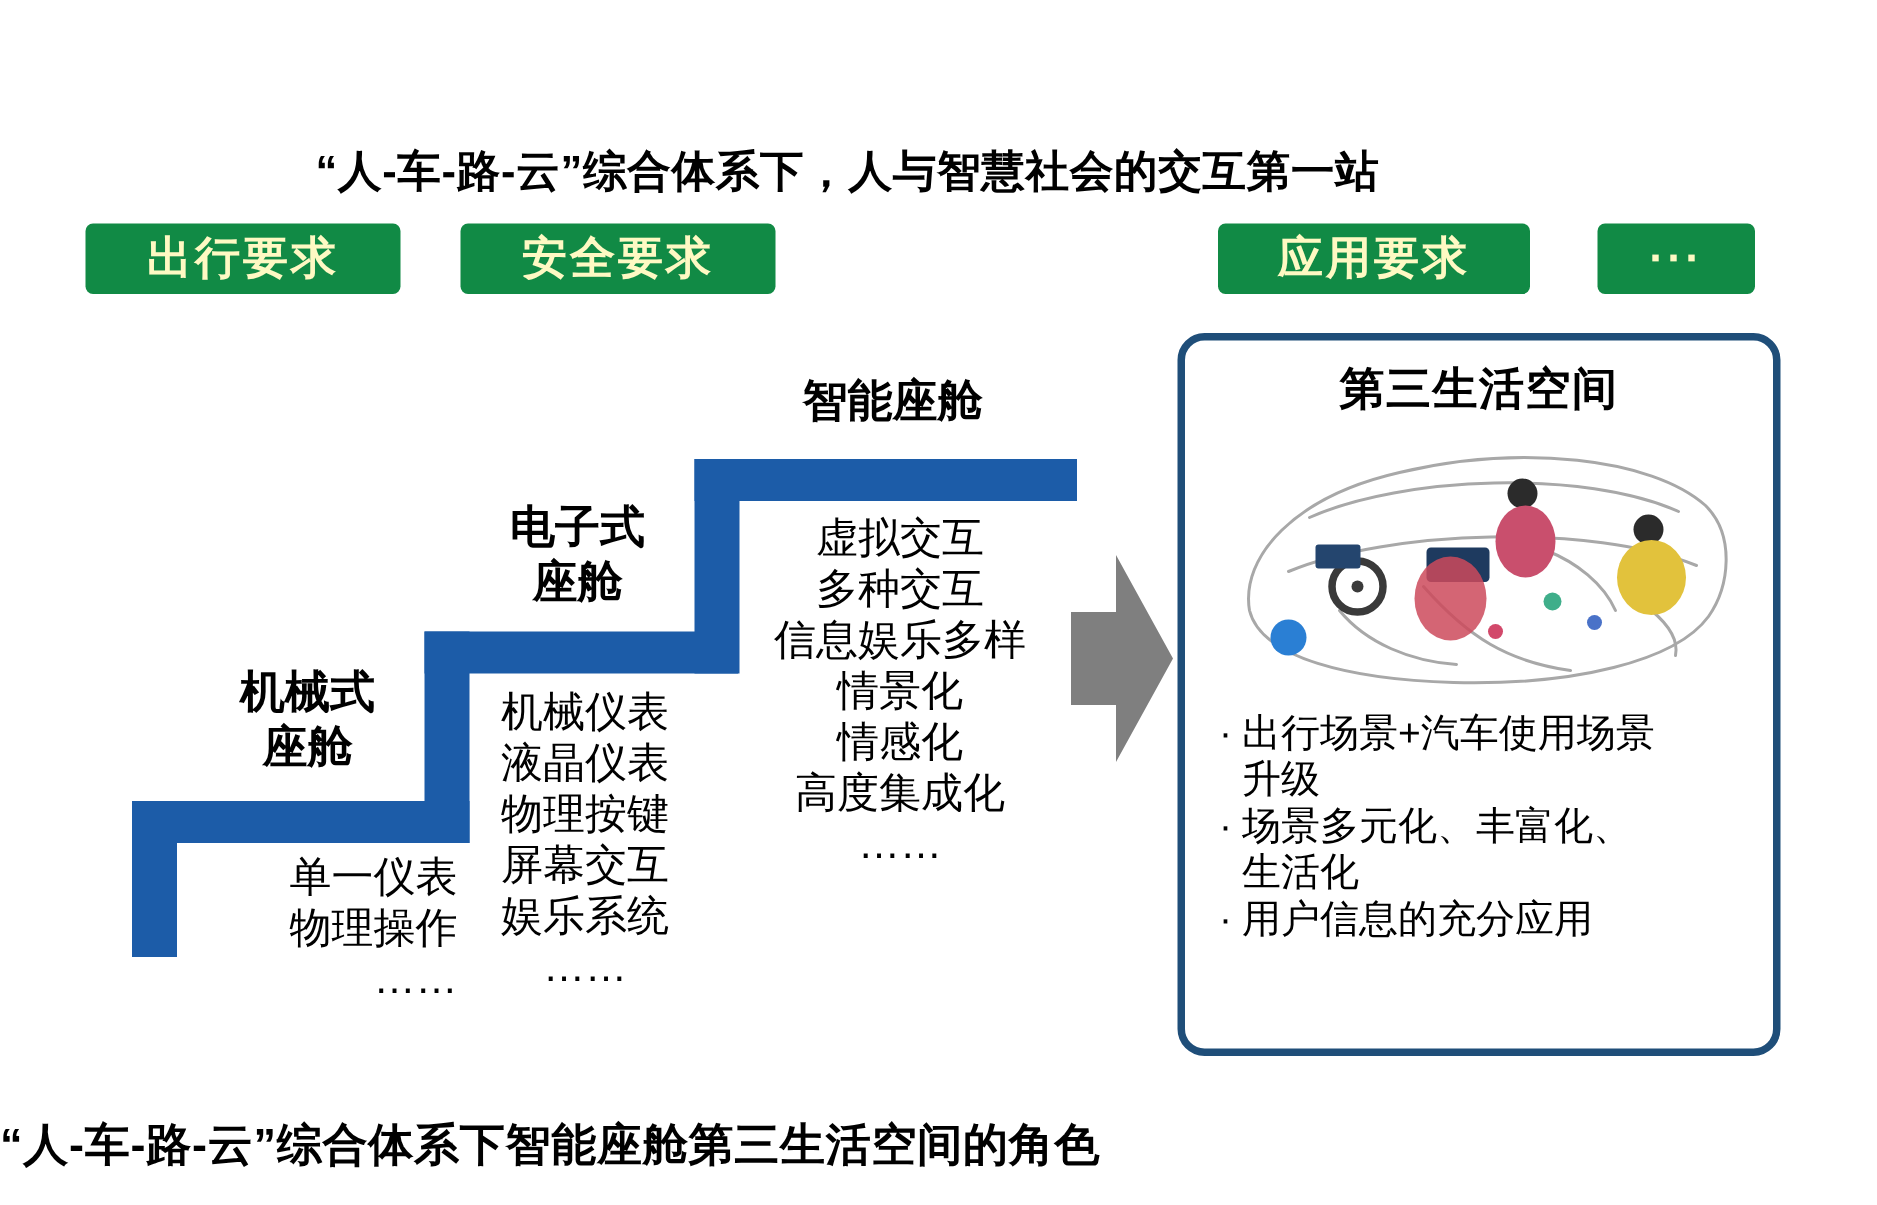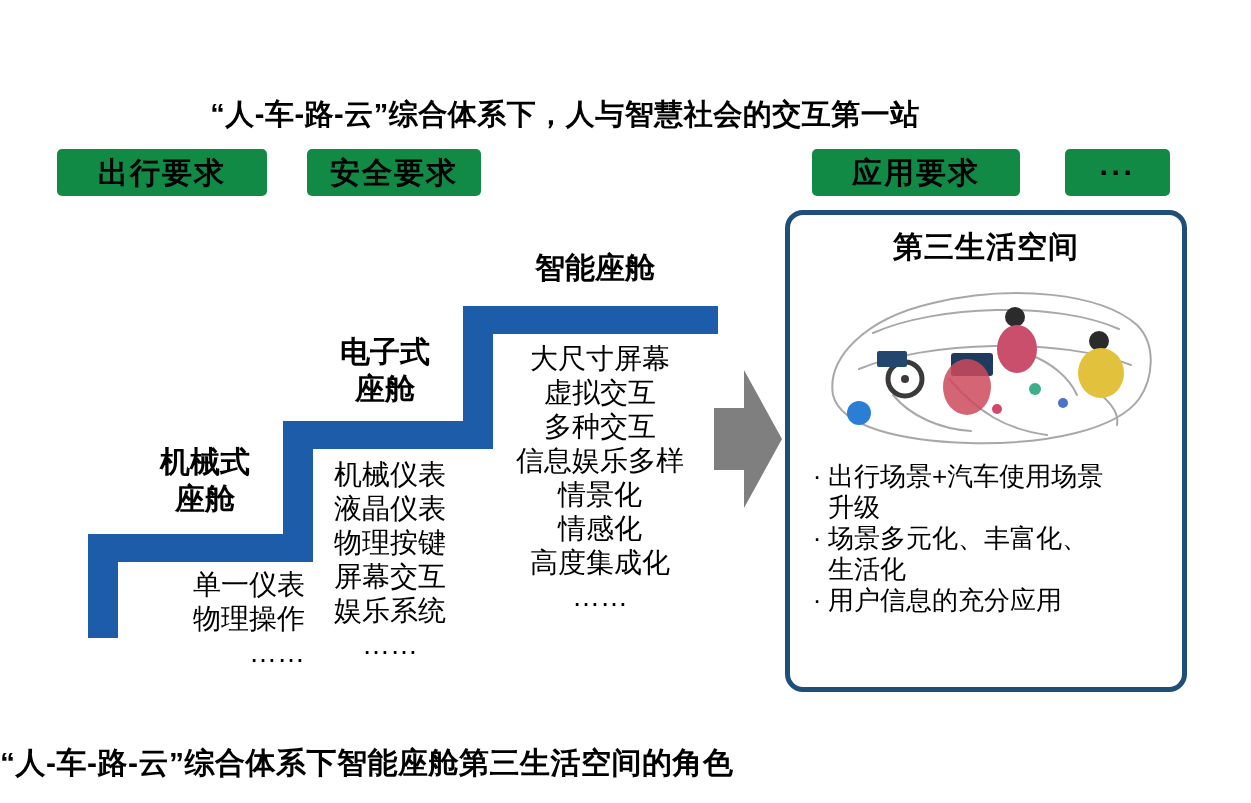--- a/index.html
+++ b/index.html
@@ -1,42 +1,42 @@
 <!DOCTYPE html>
 <html style="--green: #118a45; --blue: #1c5ca8; --navy: #1f4e79; --gray: #7f7f7f;"><head>
 <meta charset="utf-8">
 <style>
   html,body{margin:0;padding:0;}
   body{font-family:"Liberation Sans","DejaVu Sans",sans-serif;background:#ffffff;}
   .canvas{position:relative;width:1251px;height:803px;background:#fff;overflow:hidden;color:#000;margin-top:16px;}
   .abs{position:absolute;}
   .top-title{left:0;top:79px;width:1130px;text-align:center;font-size:29px;font-weight:700;letter-spacing:0.5px;}
   .req{position:absolute;top:133px;height:47px;line-height:47px;background:var(--green,#118a45);
-       color:#000000;font-size:30px;font-weight:700;text-align:center;border-radius:5px;letter-spacing:2px;}
+       color:#fef9c3;font-size:30px;font-weight:700;text-align:center;border-radius:5px;letter-spacing:2px;}
   .step-h,.step-v{position:absolute;background:var(--blue,#1c5ca8);}
   .step-title{position:absolute;font-size:30px;font-weight:700;text-align:center;line-height:37px;font-family:Liberation Mono, monospace;}
   .step-items{position:absolute;font-size:28px;text-align:center;line-height:34px;}
-  .space-box{position:absolute;left:785px;top:194px;width:392px;height:472px;border:5px solid var(--navy,#1f4e79);
+  .space-box{position:absolute;left:785px;top:206px;width:392px;height:472px;border:5px solid var(--navy,#1f4e79);
              border-radius:18px;background:#fff;}
   .space-title{position:absolute;left:0;top:12px;width:100%;text-align:center;font-size:30px;font-weight:700;letter-spacing:1px;}
   .sketch{position:absolute;left:11px;top:52px;}
   .bullets{position:absolute;left:16px;top:246px;right:8px;font-size:26px;line-height:31px;}
   .bullet{display:flex;align-items:flex-start;}
   .bullet .dot{flex:0 0 22px;width:22px;text-align:center;}
   .caption{left:0;top:727px;width:1251px;text-align:left;font-size:30px;font-weight:700;letter-spacing:0.5px;}
 </style>
 </head>
 <body>
 
 <div class="canvas">
 
   <div class="abs top-title">“人-车-路-云”综合体系下，人与智慧社会的交互第一站</div>
 
   <div class="req" style="left:57px;width:210px;">出行要求</div>
-  <div class="req" style="left:307px;width:174px;">安全要求</div>
+  <div class="req" style="left:307px;width:210px;">安全要求</div>
   <div class="req" style="left:812px;width:208px;">应用要求</div>
   <div class="req" style="left:1065px;width:105px;">···</div>
 
   <div class="step-v" style="left:88px;top:518px;width:30px;height:104px;"></div>
   <div class="step-h" style="left:88px;top:518px;width:225px;height:28px;"></div>
   <div class="step-title" style="left:115px;top:430px;width:180px;">
     <div>机械式</div>
     <div>座舱</div>
   </div>
   <div class="step-items" style="left:105px;top:552px;width:200px;text-align:right;">
@@ -60,21 +60,20 @@
     <div>……</div>
   </div>
 
   <div class="step-v" style="left:463px;top:290px;width:30px;height:143px;"></div>
   <div class="step-h" style="left:463px;top:290px;width:255px;height:28px;"></div>
   <div class="step-title" style="left:470px;top:236px;width:250px;">
     <div>智能座舱</div>
     <div></div>
   </div>
   <div class="step-items" style="left:490px;top:326px;width:220px;">
-    <div>大尺寸屏幕</div>
     <div>虚拟交互</div>
     <div>多种交互</div>
     <div>信息娱乐多样</div>
     <div>情景化</div>
     <div>情感化</div>
     <div>高度集成化</div>
     <div>……</div>
   </div>
 
   <svg class="abs" style="left:714px;top:348px;" width="70" height="150" viewBox="0 0 70 150">

